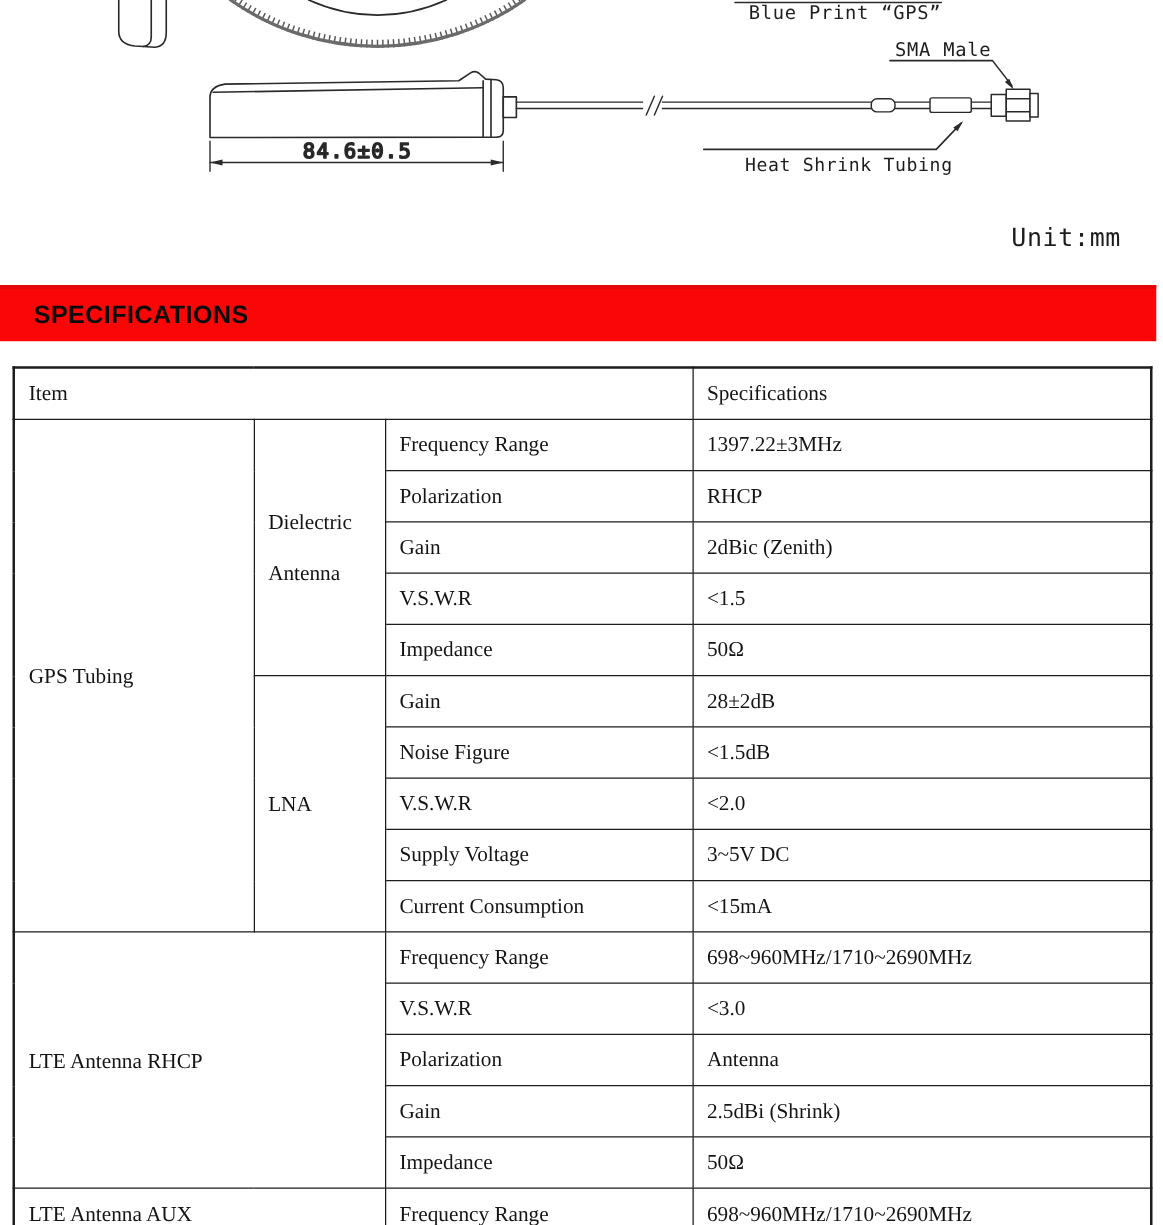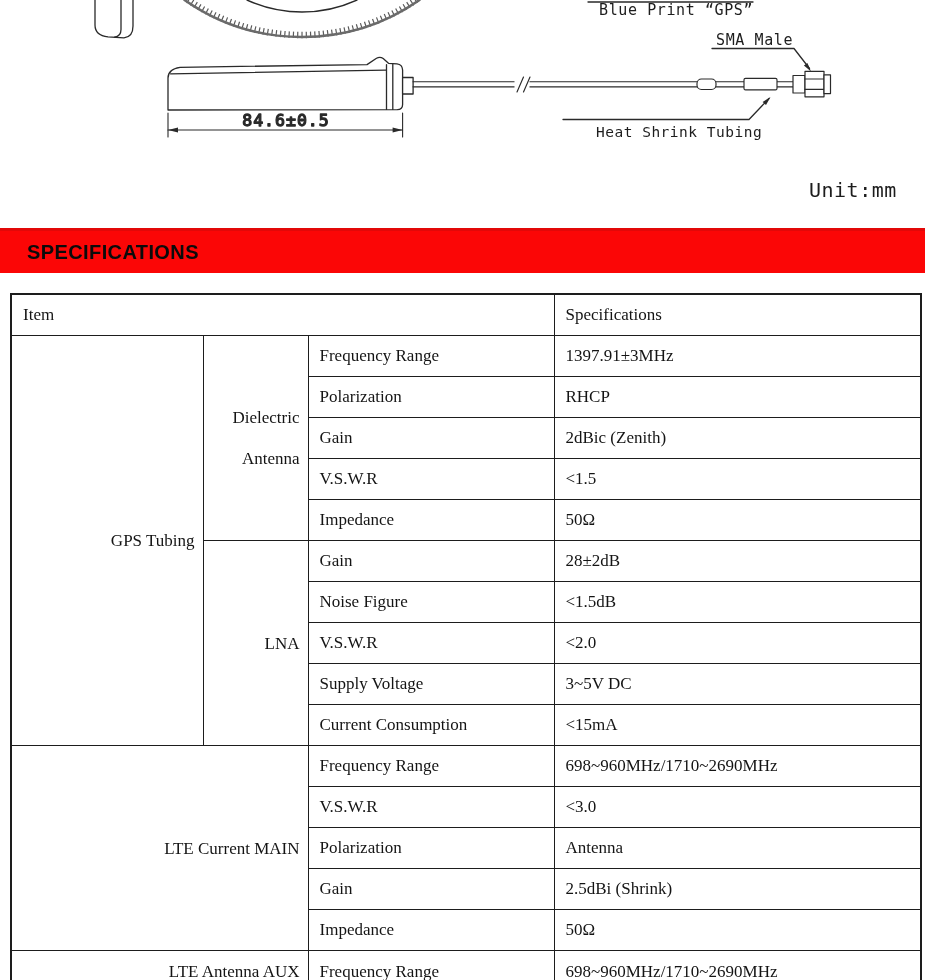--- a/index.html
+++ b/index.html
@@ -13,21 +13,21 @@
           border-top:3px solid #e20808;display:flex;align-items:center;}
   .banner span{font-family:"Liberation Sans","DejaVu Sans",sans-serif;font-weight:bold;
                font-size:20px;letter-spacing:.4px;color:#0b0b0b;padding-left:27px;}
   
   table.spec{position:absolute;left:10px;top:293px;width:910px;border-collapse:collapse;
              table-layout:fixed;border:2px solid #1d1d1d;font-size:17px;line-height:22px;}
   table.spec td{border:1px solid #1d1d1d;padding:0 8px 0 11px;height:40px;
                 vertical-align:middle;overflow:hidden;}
   td.th-item,td.c-group{padding-left:19px;margin-top:39px;}
   td.hdr{height:36px;}
-  td.c-group,td.c-sub{vertical-align:top;line-height:41px;text-align:right;}
+  td.c-group,td.c-sub{vertical-align:top;line-height:41px;}
 </style>
 </head>
 <body>
 
 <div class="screen">
 
   <svg class="drawing" viewBox="0 0 930 226">
     <g fill="none" stroke="#2a2a2a" stroke-width="1.3" stroke-linecap="round" stroke-linejoin="round">
 
       <g>
@@ -99,21 +99,21 @@
       </colgroup>
     <tbody>
         <tr>
       <td class="hdr th-item" colspan="3">Item</td>
       <td class="hdr">Specifications</td>
     </tr>
     <tr>
       <td class="c-group" rowspan="10">GPS Tubing</td>
       <td class="c-sub" rowspan="5">Dielectric Antenna</td>
       <td class="c-param">Frequency Range</td>
-      <td class="c-value">1397.91±3MHz</td>
+      <td class="c-value">1397.22±3MHz</td>
     </tr>
     <tr>
       <td class="c-param">Polarization</td>
       <td class="c-value">RHCP</td>
     </tr>
     <tr>
       <td class="c-param">Gain</td>
       <td class="c-value">2dBic (Zenith)</td>
     </tr>
     <tr>
@@ -139,21 +139,21 @@
     </tr>
     <tr>
       <td class="c-param">Supply Voltage</td>
       <td class="c-value">3~5V DC</td>
     </tr>
     <tr>
       <td class="c-param">Current Consumption</td>
       <td class="c-value">&lt;15mA</td>
     </tr>
     <tr>
-      <td class="c-group" colspan="2" rowspan="5">LTE Current MAIN</td>
+      <td class="c-group" colspan="2" rowspan="5">LTE Antenna RHCP</td>
       <td class="c-param">Frequency Range</td>
       <td class="c-value">698~960MHz/1710~2690MHz</td>
     </tr>
     <tr>
       <td class="c-param">V.S.W.R</td>
       <td class="c-value">&lt;3.0</td>
     </tr>
     <tr>
       <td class="c-param">Polarization</td>
       <td class="c-value">Antenna</td>

